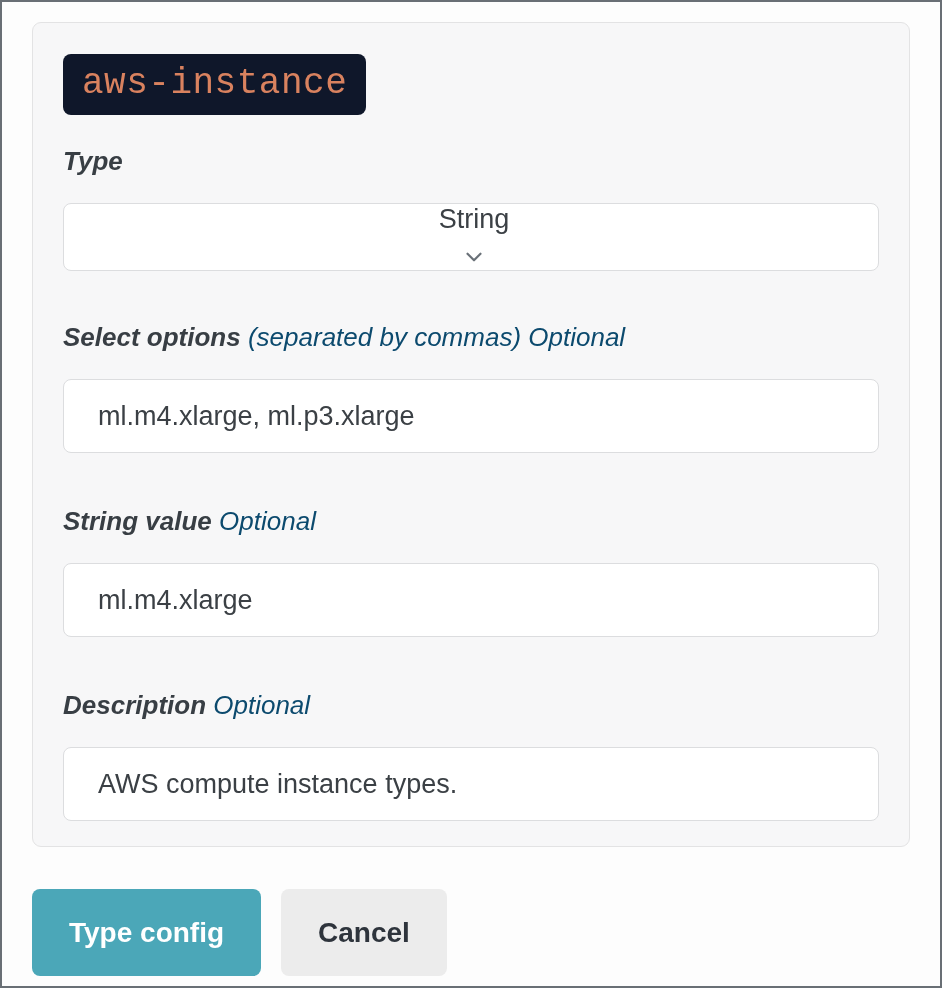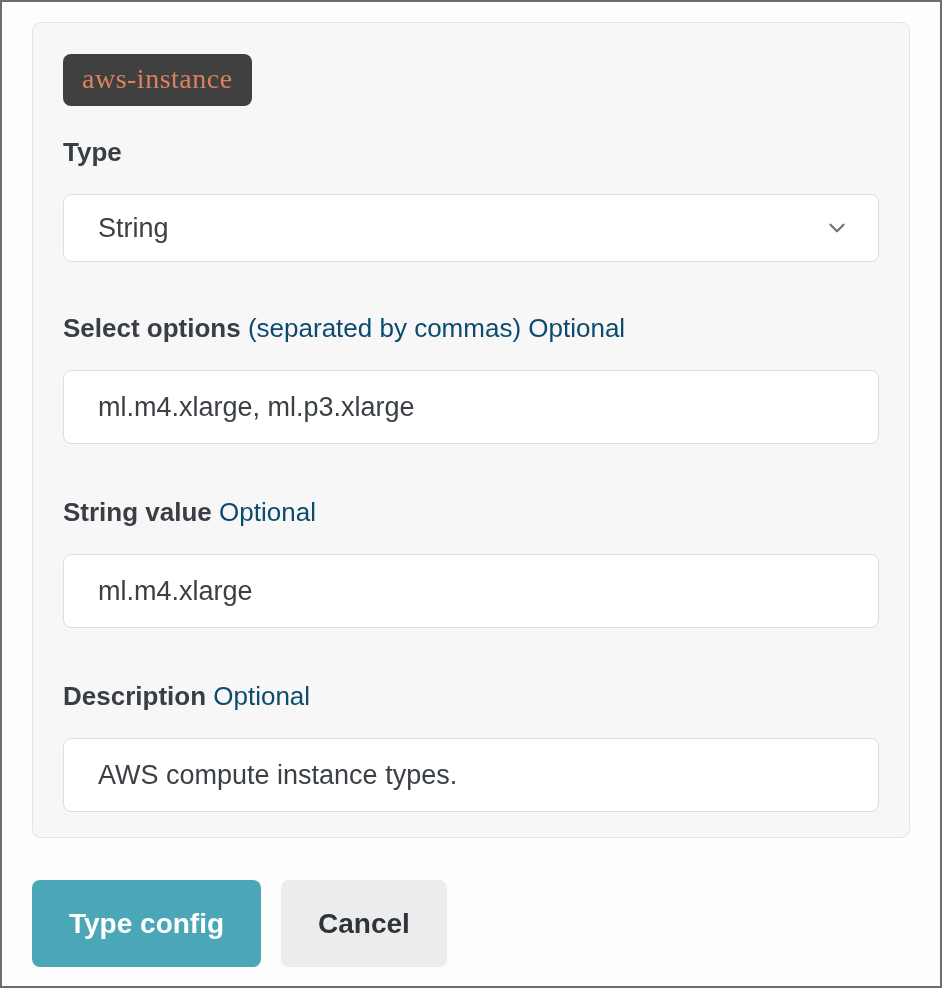--- a/index.html
+++ b/index.html
@@ -12,54 +12,56 @@
   }
   .card {
     margin: 20px 30px 0 30px;
     background: #f7f7f8;
     border: 1px solid #e3e3e4;
     border-radius: 9px;
     padding: 31px 30px 25px 30px;
   }
   .name-tag {
     display: inline-block;
-    font-family: Liberation Serif, serif;
-    font-size: 28px;
+    font-family: Liberation Mono, monospace;
+    font-size: 36px;
     letter-spacing: 0.5px;
     color: #d9825f;
-    background: #404040;
+    background: #0f172a;
     border-radius: 8px;
     padding: 9px 19px 11px 19px;
     margin-bottom: 31px;
   }
   .field-label {
     display: block;
     font-size: 26px;
     font-weight: 700;
     color: #383e44;
     margin-bottom: 26px;
+    font-style: italic;
   }
   .field-label .hint {
     font-weight: 400;
     color: #0c4a6e;
   }
   .select-box {
     display: flex;
     align-items: center;
     justify-content: space-between;
     width: 100%;
     height: 68px;
     background: #ffffff;
     border: 1px solid #dcdddf;
     border-radius: 8px;
     padding: 0 28px 0 34px;
     font-size: 27px;
     color: #3b4045;
     cursor: pointer;
     margin-bottom: 51px;
+    flex-direction: column;
   }
   .select-box .chev { display: flex; align-items: center; }
   .text-input {
     display: block;
     width: 100%;
     height: 74px;
     background: #ffffff;
     border: 1px solid #dcdddf;
     border-radius: 8px;
     padding: 0 46px 0 34px;

